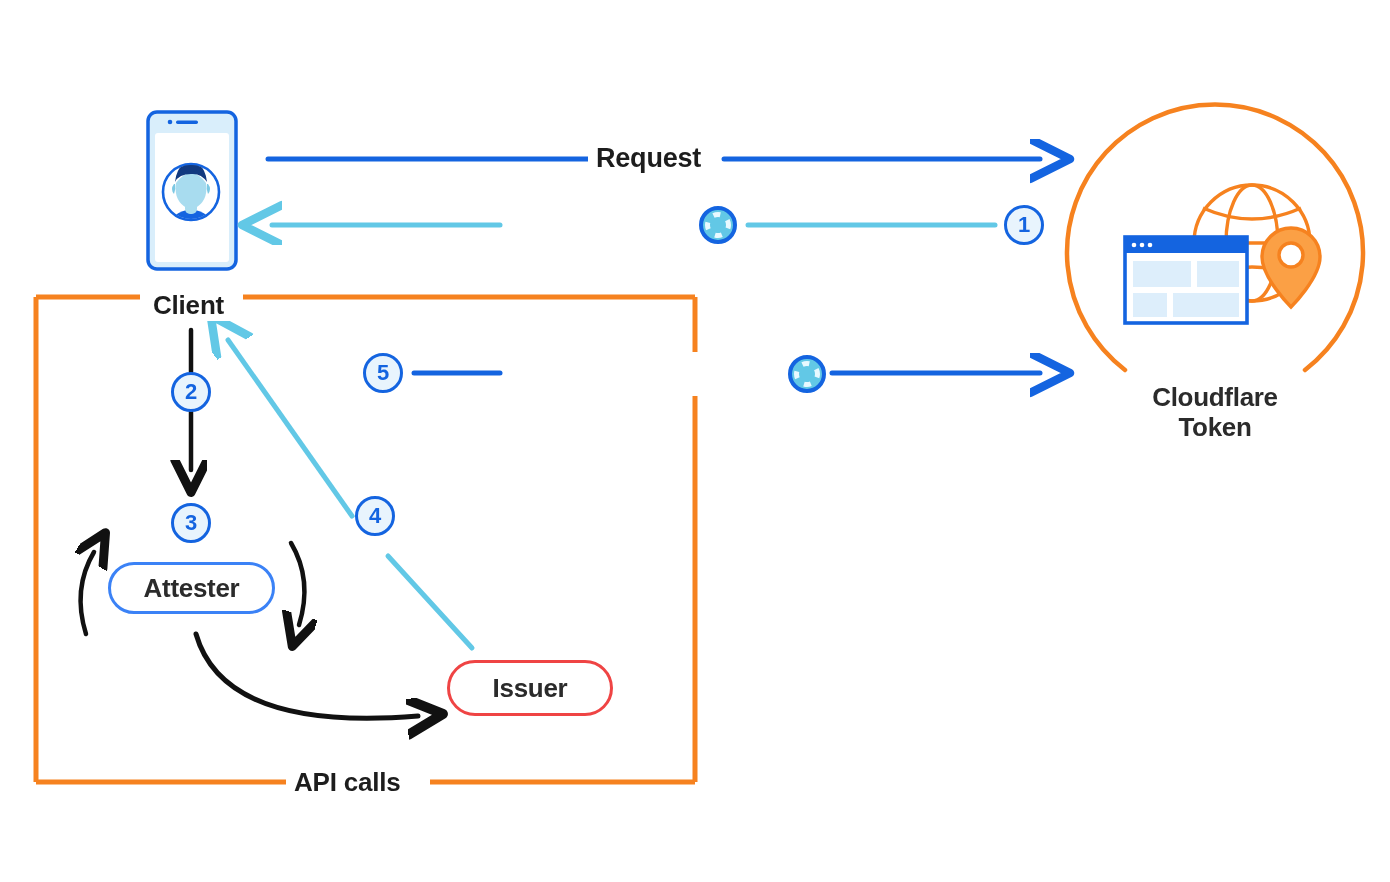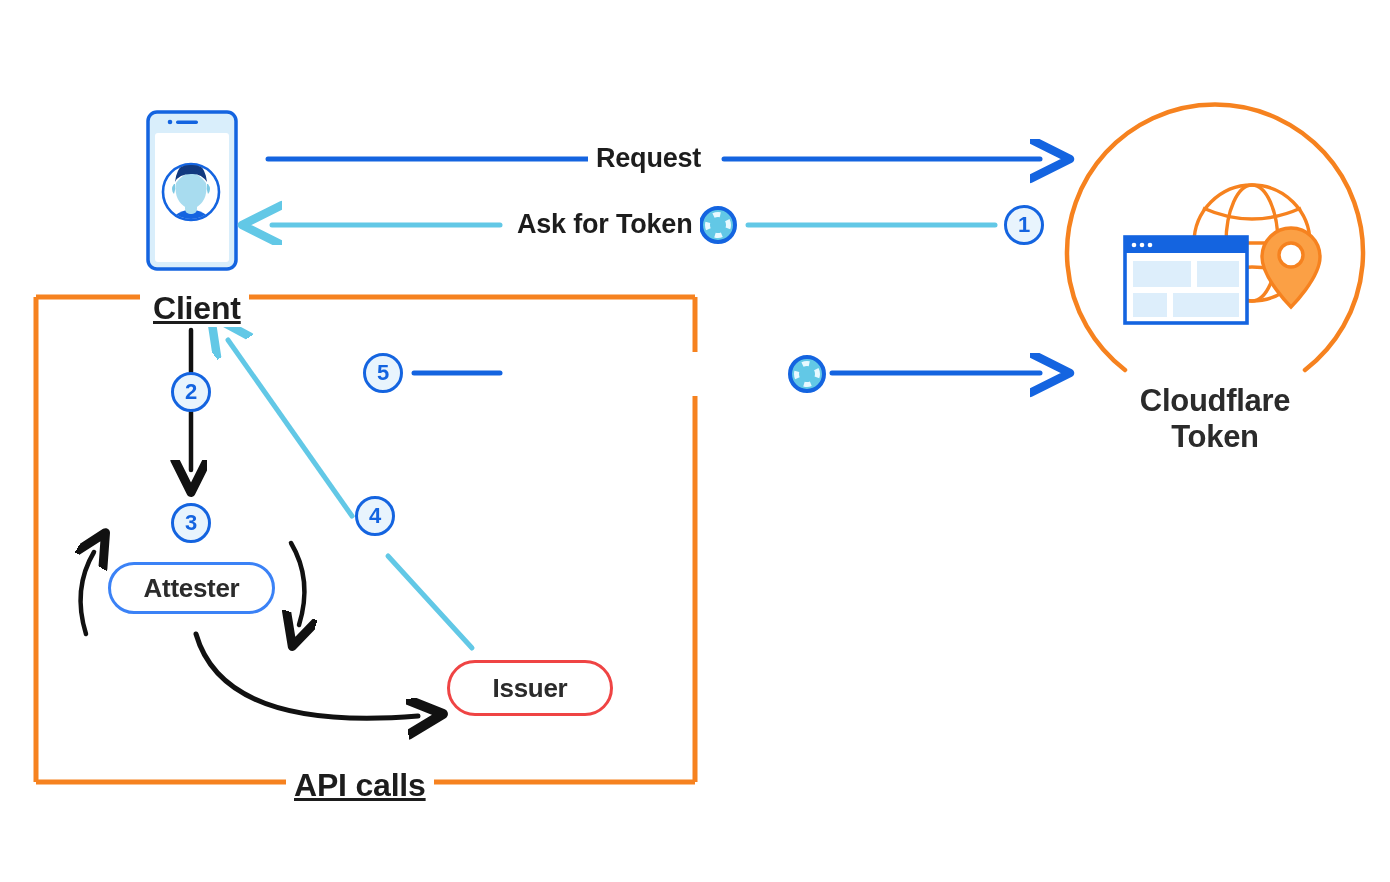--- a/index.html
+++ b/index.html
@@ -66,27 +66,27 @@
     color: #2b2b2b;
     letter-spacing: -0.3px;
   }
   .pill-attester { border: 3px solid #3b82f6; }
   .pill-issuer { border: 3px solid #ef4444; }
 
   .cf-label {
     position: absolute;
     text-align: center;
     font-weight: bold;
-    font-size: 31px;
+    font-size: 26px;
     line-height: 1.15;
     color: #2b2b2b;
     letter-spacing: -0.3px;
   }
   .row-label { font-size: 27px; }
-  .small-label { font-size: 32px; text-decoration: underline; }
+  .small-label { font-size: 26px; }
   .tg-label {
     position: absolute;
     font-weight: bold;
     font-size: 26px;
     line-height: 1.05;
     color: #1d1d1d;
     letter-spacing: -0.3px;
     white-space: pre-line;
   }
 </style>
@@ -221,21 +221,20 @@
   </div>
 
   <div class="num-circle" style="left:1004px; top:205px;">1</div>
   <div class="num-circle" style="left:171px; top:372px;">2</div>
   <div class="num-circle" style="left:171px; top:503px;">3</div>
   <div class="num-circle" style="left:355px; top:496px;">4</div>
   <div class="num-circle" style="left:363px; top:353px;">5</div>
 
   <div class="abs lbl lbl-on-white row-label" style="left:588px; top:143px;">Request</div>
 
-  <div class="abs lbl lbl-on-white row-label" style="left:509px; top:209px;">Ask for Token</div>
 
 
 
   <div class="abs lbl lbl-on-white small-label" style="left:145px; top:290px;">Client</div>
 
   <div class="pill pill-attester" style="left:108px; top:562px; width:167px; height:52px;">
     <span>Attester</span>
   </div>
 
   <div class="pill pill-issuer" style="left:447px; top:660px; width:166px; height:56px;">

